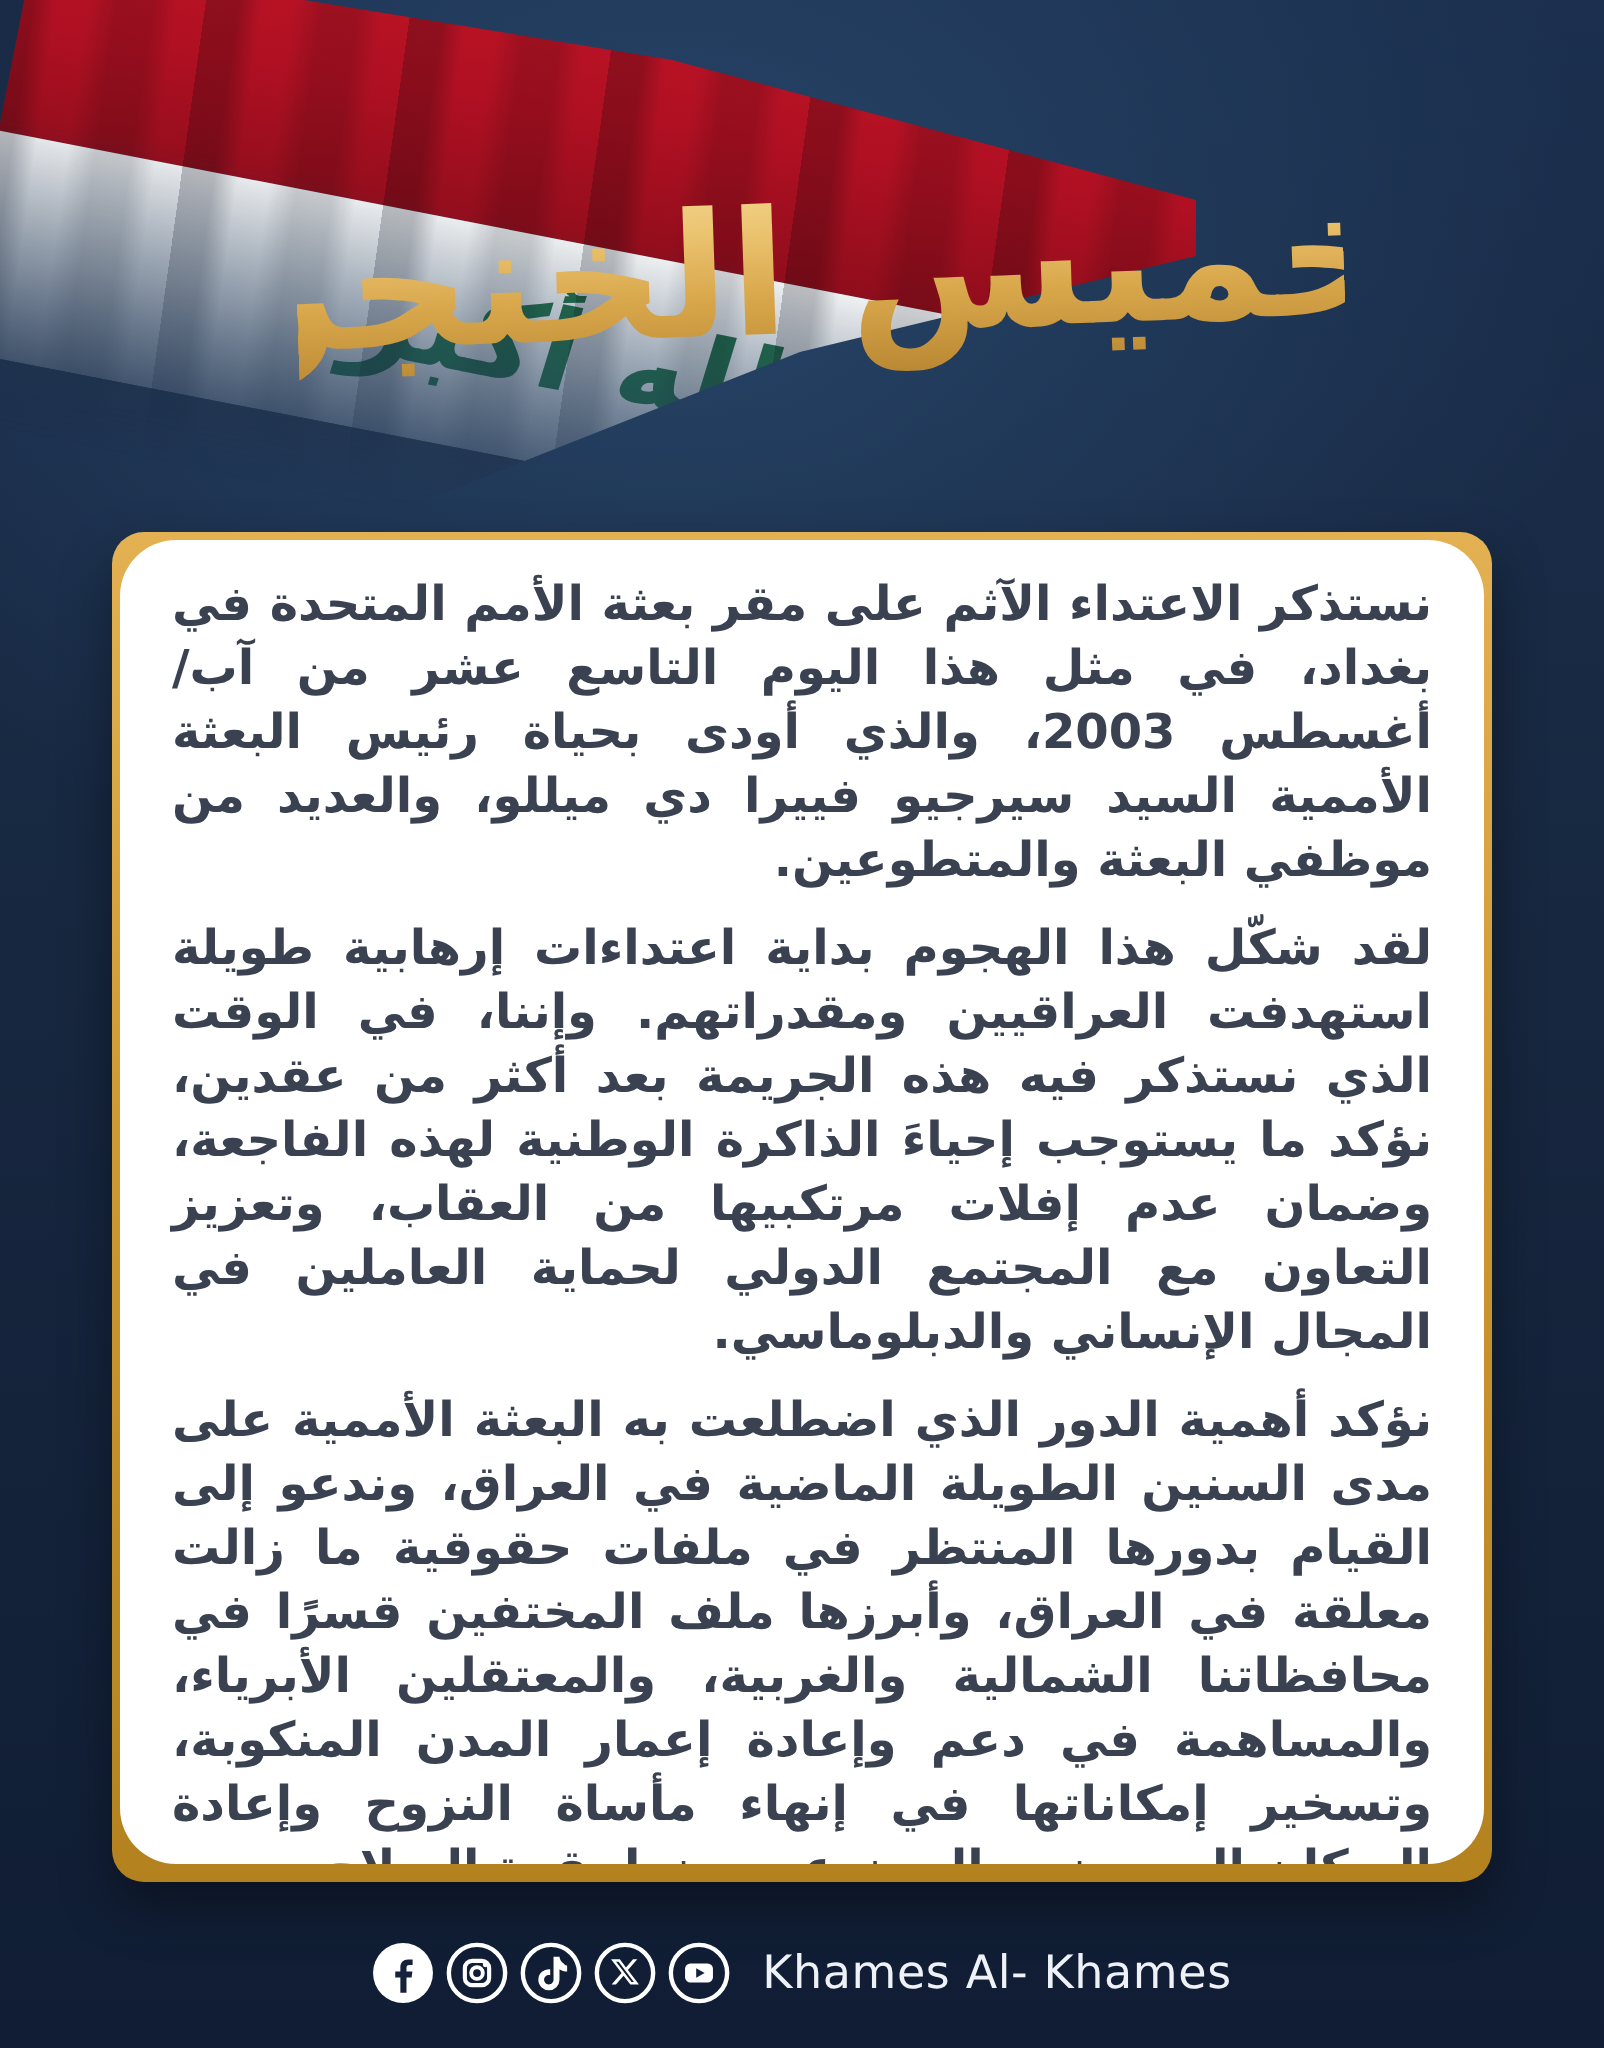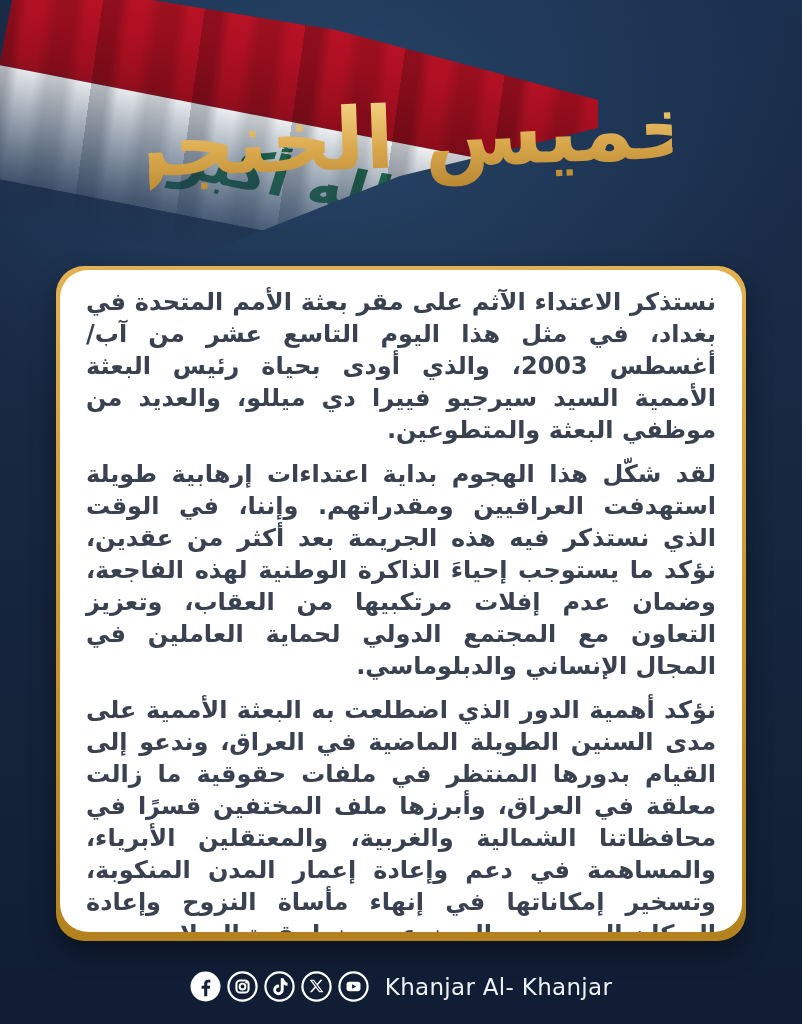--- a/index.html
+++ b/index.html
@@ -53,21 +53,21 @@
     transform:rotate(-2deg);
   }
   .latin-name{
     position:absolute;top:213px;left:148px;width:524px;
     text-align:center;color:#c9d0da;font-size:19px;letter-spacing:2px;
   }
 
   
   .card-outer{
     position:absolute;left:56px;top:266px;width:690px;height:675px;
-    border-radius:28px;padding:4px 4px 9px 4px;
+    border-radius:16px;padding:4px 4px 9px 4px;
     background:linear-gradient(180deg,#e3b152 0%,#cd9933 45%,#b3821f 100%);
     box-shadow:0 12px 26px rgba(0,0,0,0.38);
   }
   .card-inner{
     width:100%;height:100%;background:#ffffff;border-radius:28px;
     padding:16px 26px 8px 26px;overflow:hidden;
   }
   .stmt{
     margin:0 0 12px 0;direction:rtl;text-align:justify;
     color:#3a4150;font-size:24px;line-height:32px;font-weight:bold;
@@ -125,16 +125,16 @@
     </svg>
     <svg class="sicon" viewBox="0 0 24 24">
       <circle cx="12" cy="12" r="10.9" fill="none" stroke="#ffffff" stroke-width="1.7"></circle>
       <path fill="#ffffff" transform="translate(6.6,6.7) scale(0.45)" d="M18.9 0h3.68l-8.04 9.19L24 21.7h-7.41l-5.8-7.59-6.64 7.59H.46l8.6-9.83L0 0h7.59l5.25 6.94zm-1.29 19.5h2.04L6.49 2.1H4.3z"></path>
     </svg>
     <svg class="sicon" viewBox="0 0 24 24">
       <circle cx="12" cy="12" r="10.9" fill="none" stroke="#ffffff" stroke-width="1.7"></circle>
       <rect x="6.6" y="8.3" width="10.8" height="7.4" rx="2.1" fill="#ffffff"></rect>
       <path fill="#15223c" d="M10.9 10.2l3.3 1.8-3.3 1.8z"></path>
     </svg>
-    <span class="footer-name">Khanjar Al- Khanjar</span>
+    <span class="footer-name">Khames Al- Khames</span>
   </div>
 
 </div>
 
 </body></html>

